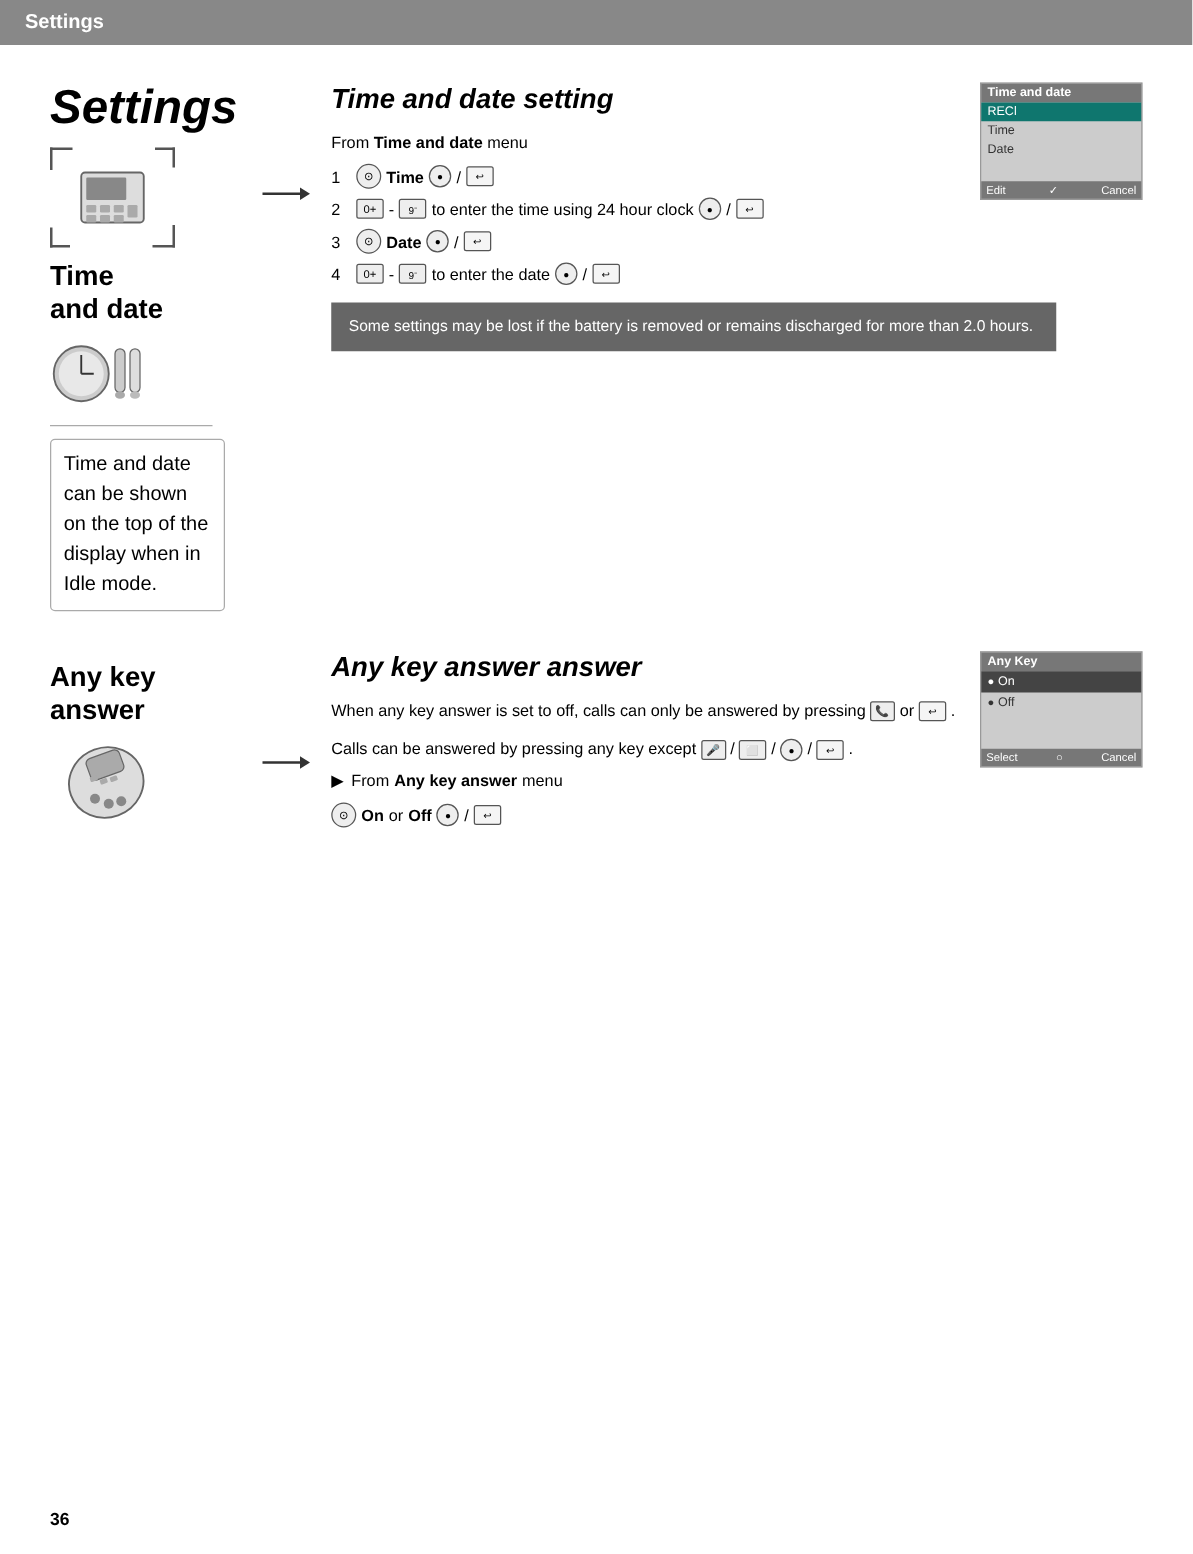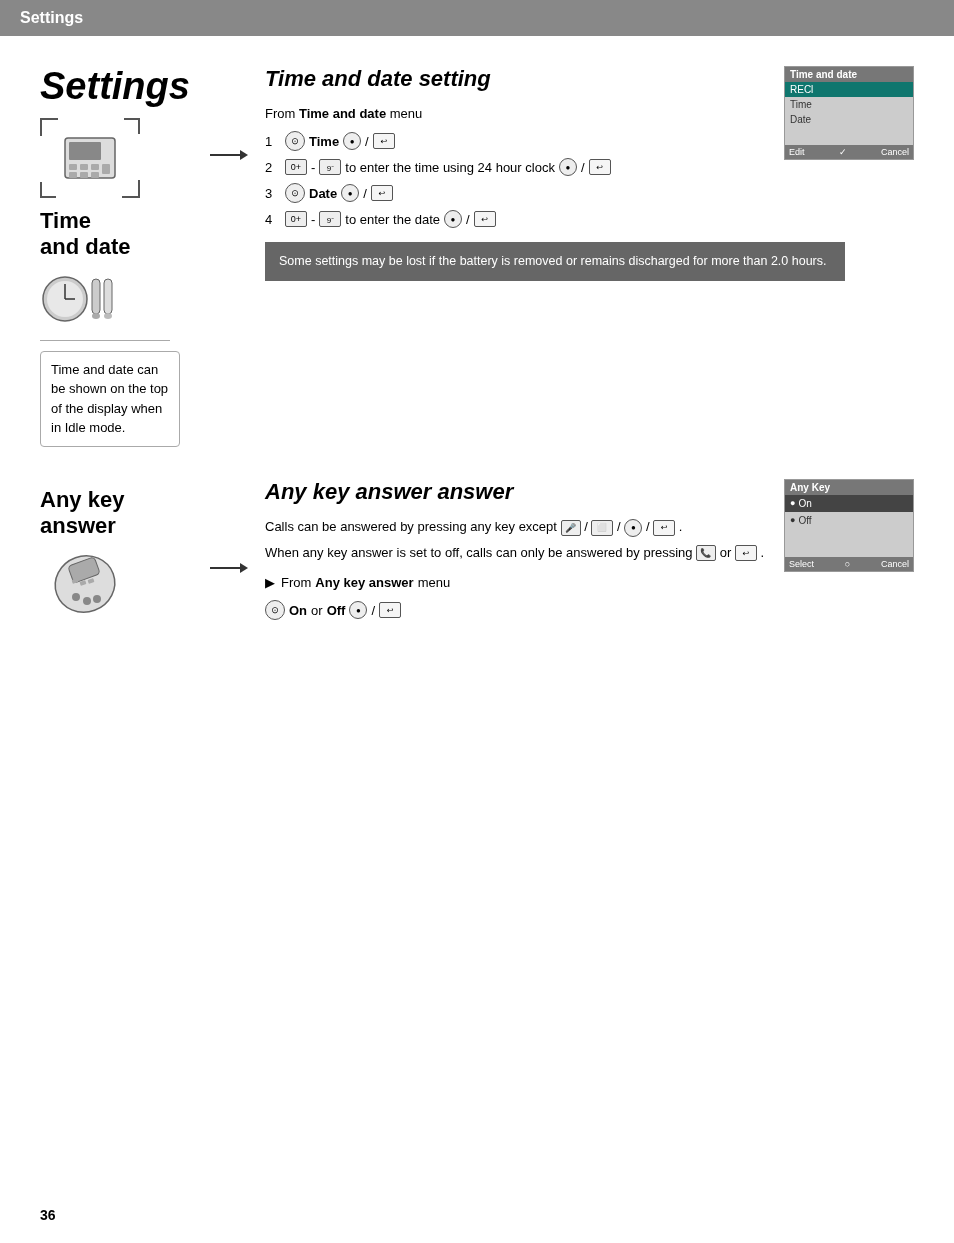--- a/index.html
+++ b/index.html
@@ -107,21 +107,21 @@
       line-height: 1.2;
       margin-top: 8px;
       margin-bottom: 8px;
     }
 
     
     .tooltip-box {
       border: 1px solid #aaa;
       border-radius: 4px;
       padding: 8px 10px;
-      font-size: 13px;
+      font-size: 16px;
       line-height: 1.5;
       width: 140px;
       background: #fff;
       margin-top: 10px;
     }
 
     
     .right-col {
       flex: 1;
     }
@@ -433,38 +433,38 @@
             </div>
             <div style="height:28px;"></div>
             <div style="background:#777; color:#fff; padding:2px 4px; display:flex; justify-content:space-between; font-size:9px;">
               <span>Select</span>
               <span>○</span>
               <span>Cancel</span>
             </div>
           </div>
         </div>
 
+        <p style="font-size:13px; margin-bottom:14px; max-width:530px;">
+          <span>When any key answer is set to off, calls can only be answered by pressing</span>
+          <span class="step-icon" style="width:20px;height:16px;border:1.5px solid #555;border-radius:2px;background:#eee;display:inline-flex;align-items:center;justify-content:center;font-size:9px;">📞</span>
+          <span> or </span>
+          <span class="key-icon" style="width:22px;height:16px;border:1.5px solid #555;border-radius:2px;font-size:8px;display:inline-flex;align-items:center;justify-content:center;">↩</span>
+          <span>.</span>
+        </p>
         <p style="font-size:13px; margin-bottom:8px; max-width:530px;">
           <span>Calls can be answered by pressing any key except</span>
           <span class="step-icon" style="width:20px;height:16px;border:1.5px solid #555;border-radius:2px;background:#eee;display:inline-flex;align-items:center;justify-content:center;font-size:9px;">🎤</span>
           <span>/</span>
           <span class="key-icon" style="width:22px;height:16px;border:1.5px solid #555;border-radius:2px;background:#eee;display:inline-flex;align-items:center;justify-content:center;font-size:8px;">⬜</span>
           <span>/</span>
           <span class="step-icon" style="width:18px;height:18px;border:1.5px solid #555;border-radius:50%;background:#eee;display:inline-flex;align-items:center;justify-content:center;font-size:8px;">●</span>
           <span>/</span>
           <span class="key-icon" style="width:22px;height:16px;border:1.5px solid #555;border-radius:2px;font-size:8px;display:inline-flex;align-items:center;justify-content:center;">↩</span>
           <span>.</span>
         </p>
-        <p style="font-size:13px; margin-bottom:14px; max-width:530px;">
-          <span>When any key answer is set to off, calls can only be answered by pressing</span>
-          <span class="step-icon" style="width:20px;height:16px;border:1.5px solid #555;border-radius:2px;background:#eee;display:inline-flex;align-items:center;justify-content:center;font-size:9px;">📞</span>
-          <span> or </span>
-          <span class="key-icon" style="width:22px;height:16px;border:1.5px solid #555;border-radius:2px;font-size:8px;display:inline-flex;align-items:center;justify-content:center;">↩</span>
-          <span>.</span>
-        </p>
 
         <div class="from-menu" style="display:flex; align-items:center; gap:4px;">
           <span style="margin-right:2px;">▶</span>
           <span>From</span>
           <b>Any key answer</b>
           <span>menu</span>
         </div>
 
         <div style="display:flex; align-items:center; gap:4px; margin-top:8px; font-size:13px;">
           <span class="step-icon" style="width:20px;height:20px;border:1.5px solid #555;border-radius:50%;background:#eee;display:inline-flex;align-items:center;justify-content:center;font-size:9px;">⊙</span>

